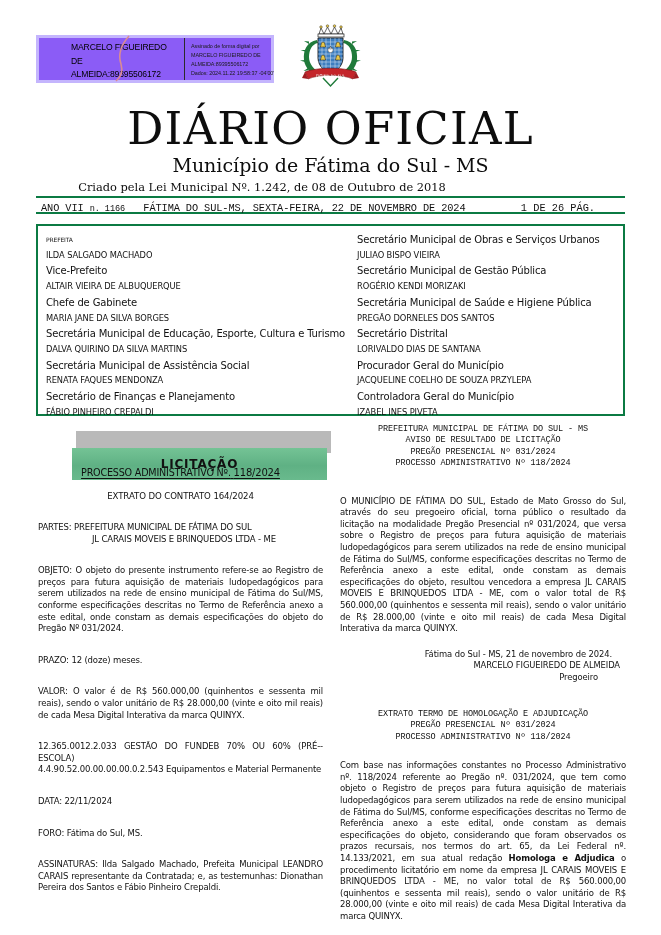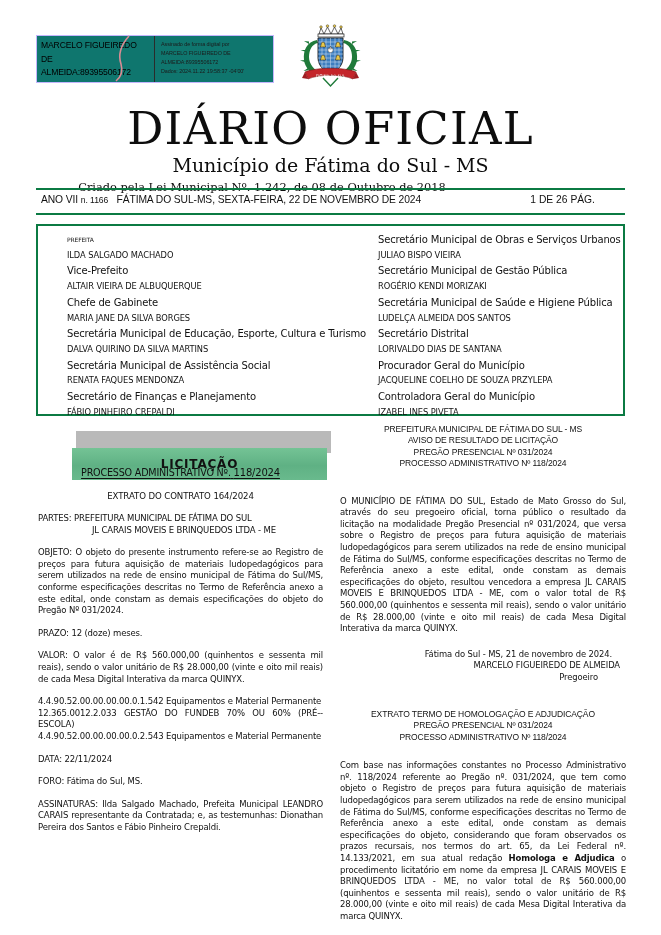--- a/index.html
+++ b/index.html
@@ -22,25 +22,26 @@
     height: 935px;
   }
 
   
   .sig-box {
     position: absolute;
     left: 36px;
     top: 35px;
     width: 238px;
     height: 48px;
-    border: 1px solid #c4b5fd;
+    border: 3px solid #c4b5fd;
     box-sizing: border-box;
     display: flex;
     align-items: stretch;
-    background: #0f766e;
+    background: #8b5cf6;
+    padding-left: 28px;
   }
   .sig-name {
     flex: 0 0 117px;
     font-family: "Liberation Sans", sans-serif;
     font-size: 8.6px;
     line-height: 13.6px;
     padding: 3px 0 0 4px;
     letter-spacing: -0.15px;
     color: #000;
     box-sizing: border-box;
@@ -109,27 +110,27 @@
     font-family: "DejaVu Serif", serif;
     font-size: 11.4px;
     line-height: 14px;
     color: #0d0d0d;
   }
 
   
   .infobar {
     position: absolute;
     left: 36px;
-    top: 188px;
+    top: 196px;
     width: 589px;
-    height: 27px;
+    height: 18px;
     border-top: 2.2px solid #0b7a43;
     border-bottom: 2.2px solid #0b7a43;
     box-sizing: border-box;
-    font-family: Liberation Sans, sans-serif;
+    font-family: Liberation Mono, monospace;
     font-size: 10.3px;
   }
   .infobar-left {
     position: absolute;
     left: 5px;
     top: 4px;
     white-space: nowrap;
     letter-spacing: -0.1px;
   }
   .infobar-left .ano-n {
@@ -145,21 +146,20 @@
   
   .officials {
     position: absolute;
     left: 36px;
     top: 224px;
     width: 589px;
     height: 192px;
     border: 2.2px solid #0b7a43;
     box-sizing: border-box;
     display: flex;
-    padding-left: 21px;
   }
   .off-col {
     box-sizing: border-box;
     padding: 6px 0 0 8px;
     flex: 1 1 50%;
   }
   .off-col.right { padding-left: 12px; }
   .off-role {
     font-family: "DejaVu Sans", sans-serif;
     font-size: 10px;
@@ -253,25 +253,25 @@
     margin-top: 11px;
   }
 
   .body-txt {
     font-family: "DejaVu Sans", sans-serif;
     font-size: 8.5px;
     line-height: 11.6px;
     color: #111;
     letter-spacing: -0.15px;
   }
-  .para { margin-top: 11px; }
+  .para { margin-top: 20px; }
   .partes-2 { padding-left: 54px; }
 
   .rhead {
-    font-family: Liberation Sans, sans-serif;
+    font-family: Liberation Mono, monospace;
     font-size: 8.5px;
     line-height: 11.4px;
     text-align: center;
     letter-spacing: -0.1px;
   }
   .rsign {
     font-family: "DejaVu Sans", sans-serif;
     font-size: 8.4px;
     line-height: 11.4px;
     text-align: right;
@@ -396,21 +396,21 @@
       <div class="off-name">RENATA FAQUES MENDONZA</div>
       <div class="off-role">Secretário de Finanças e Planejamento</div>
       <div class="off-name">FÁBIO PINHEIRO CREPALDI</div>
     </div>
     <div class="off-col right">
       <div class="off-role">Secretário Municipal de Obras e Serviços Urbanos</div>
       <div class="off-name">JULIAO BISPO VIEIRA</div>
       <div class="off-role">Secretário Municipal de Gestão Pública</div>
       <div class="off-name">ROGÉRIO KENDI MORIZAKI</div>
       <div class="off-role">Secretária Municipal de Saúde e Higiene Pública</div>
-      <div class="off-name">LUDELÇA ALMEIDA DOS SANTOS</div>
+      <div class="off-name">PREGÃO DORNELES DOS SANTOS</div>
       <div class="off-role">Secretário Distrital</div>
       <div class="off-name">LORIVALDO DIAS DE SANTANA</div>
       <div class="off-role">Procurador Geral do Município</div>
       <div class="off-name">JACQUELINE COELHO DE SOUZA PRZYLEPA</div>
       <div class="off-role">Controladora Geral do Município</div>
       <div class="off-name">IZABEL INES PIVETA</div>
     </div>
   </div>
 
   <div class="banner-wrap">
@@ -435,21 +435,20 @@
       <div class="partes-2">JL CARAIS MOVEIS E BRINQUEDOS LTDA - ME</div>
     </div>
 
     <div class="body-txt para just">OBJETO: O objeto do presente instrumento refere-se ao Registro de preços para futura aquisição de materiais ludopedagógicos para serem utilizados na rede de ensino municipal de Fátima do Sul/MS, conforme especificações descritas no Termo de Referência anexo a este edital, onde constam as demais especificações do objeto do Pregão Nº 031/2024.</div>
 
     <div class="body-txt para">PRAZO:  12 (doze) meses.</div>
 
     <div class="body-txt para just">VALOR:  O valor é de R$ 560.000,00 (quinhentos e sessenta mil reais), sendo o valor unitário de R$ 28.000,00 (vinte e oito mil reais) de cada Mesa Digital Interativa da marca QUINYX.</div>
 
     <div class="body-txt para">
-      <div class="just">4.4.90.52.00.00.00.00.0.1.542 Equipamentos e Material Permanente</div>
       <div class="just">12.365.0012.2.033 GESTÃO DO FUNDEB 70% OU 60% (PRÉ--ESCOLA)</div>
       <div class="just">4.4.90.52.00.00.00.00.0.2.543 Equipamentos e Material Permanente</div>
     </div>
 
     <div class="body-txt para">DATA:   22/11/2024</div>
 
     <div class="body-txt para">FORO:   Fátima do Sul, MS.</div>
 
     <div class="body-txt para just">ASSINATURAS:  Ilda Salgado Machado, Prefeita Municipal LEANDRO CARAIS representante da Contratada; e, as testemunhas: Dionathan Pereira dos Santos e Fábio Pinheiro Crepaldi.</div>
 

